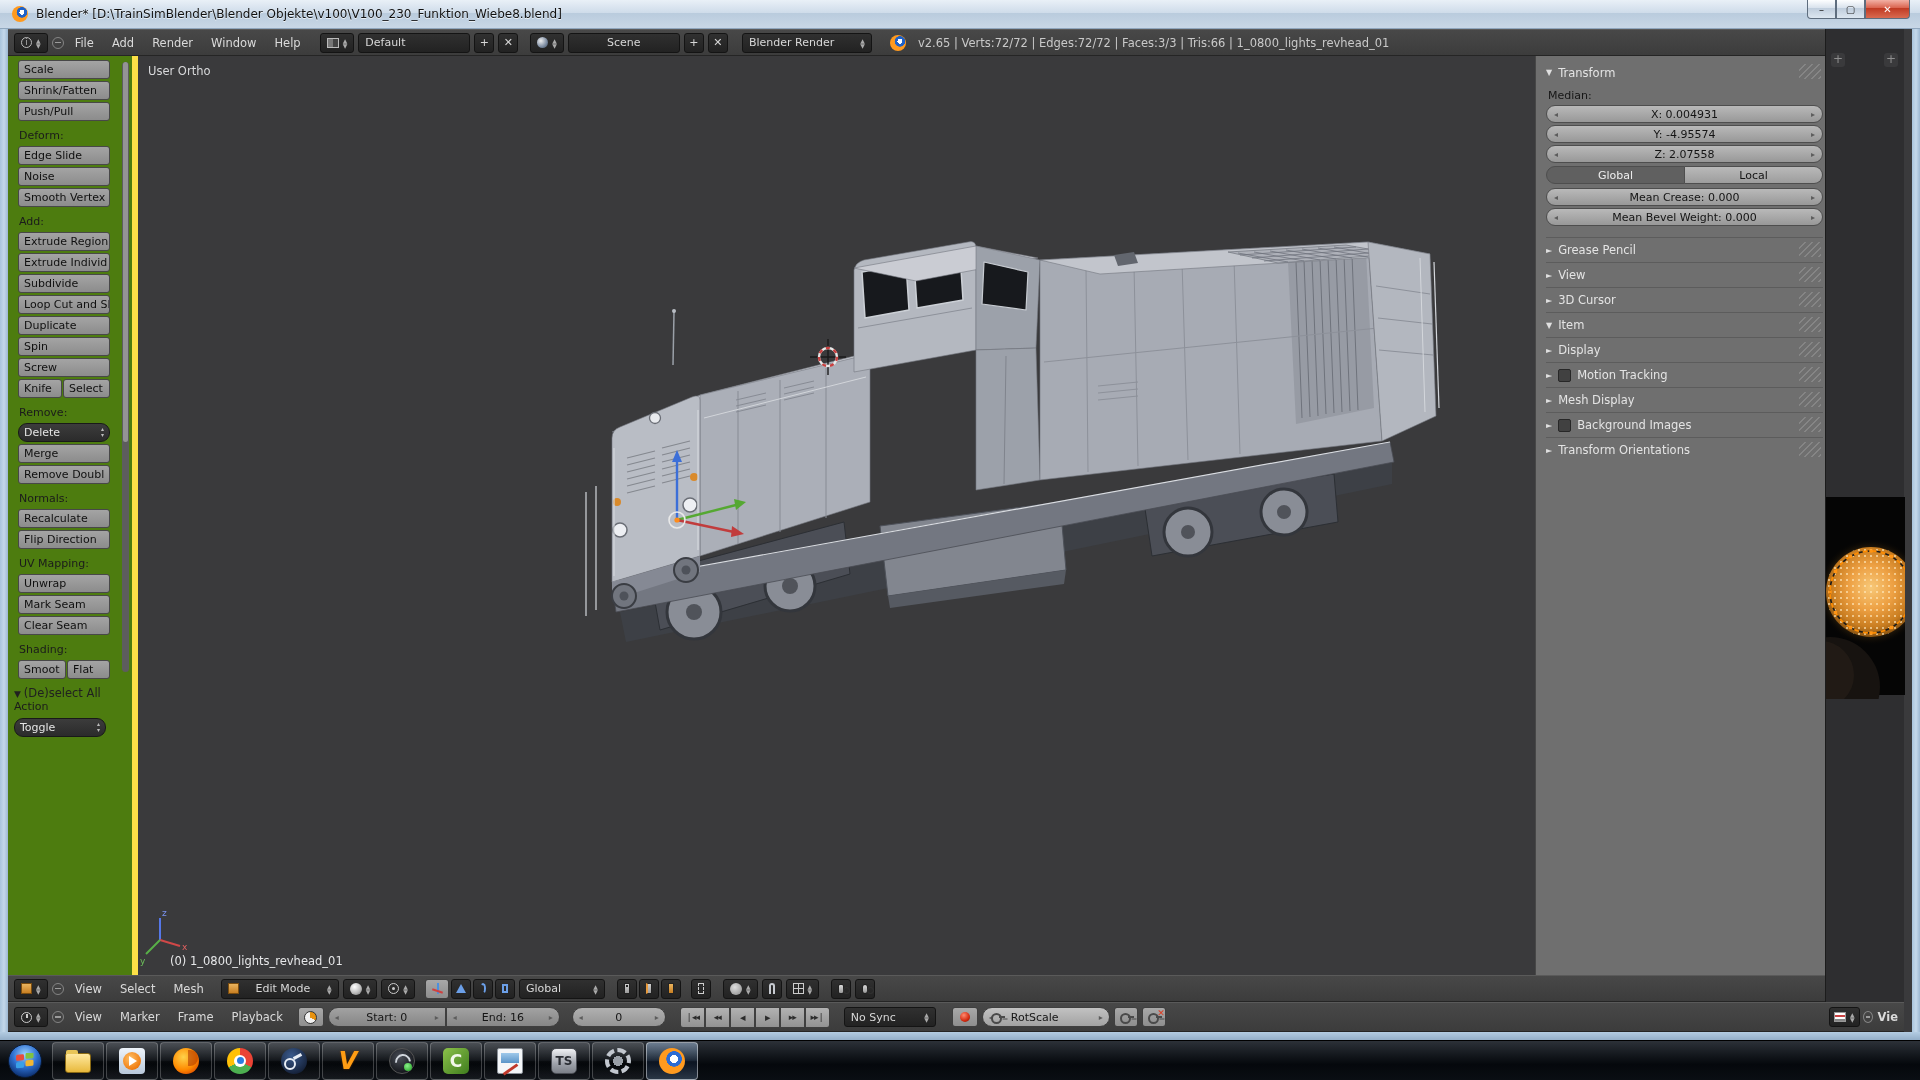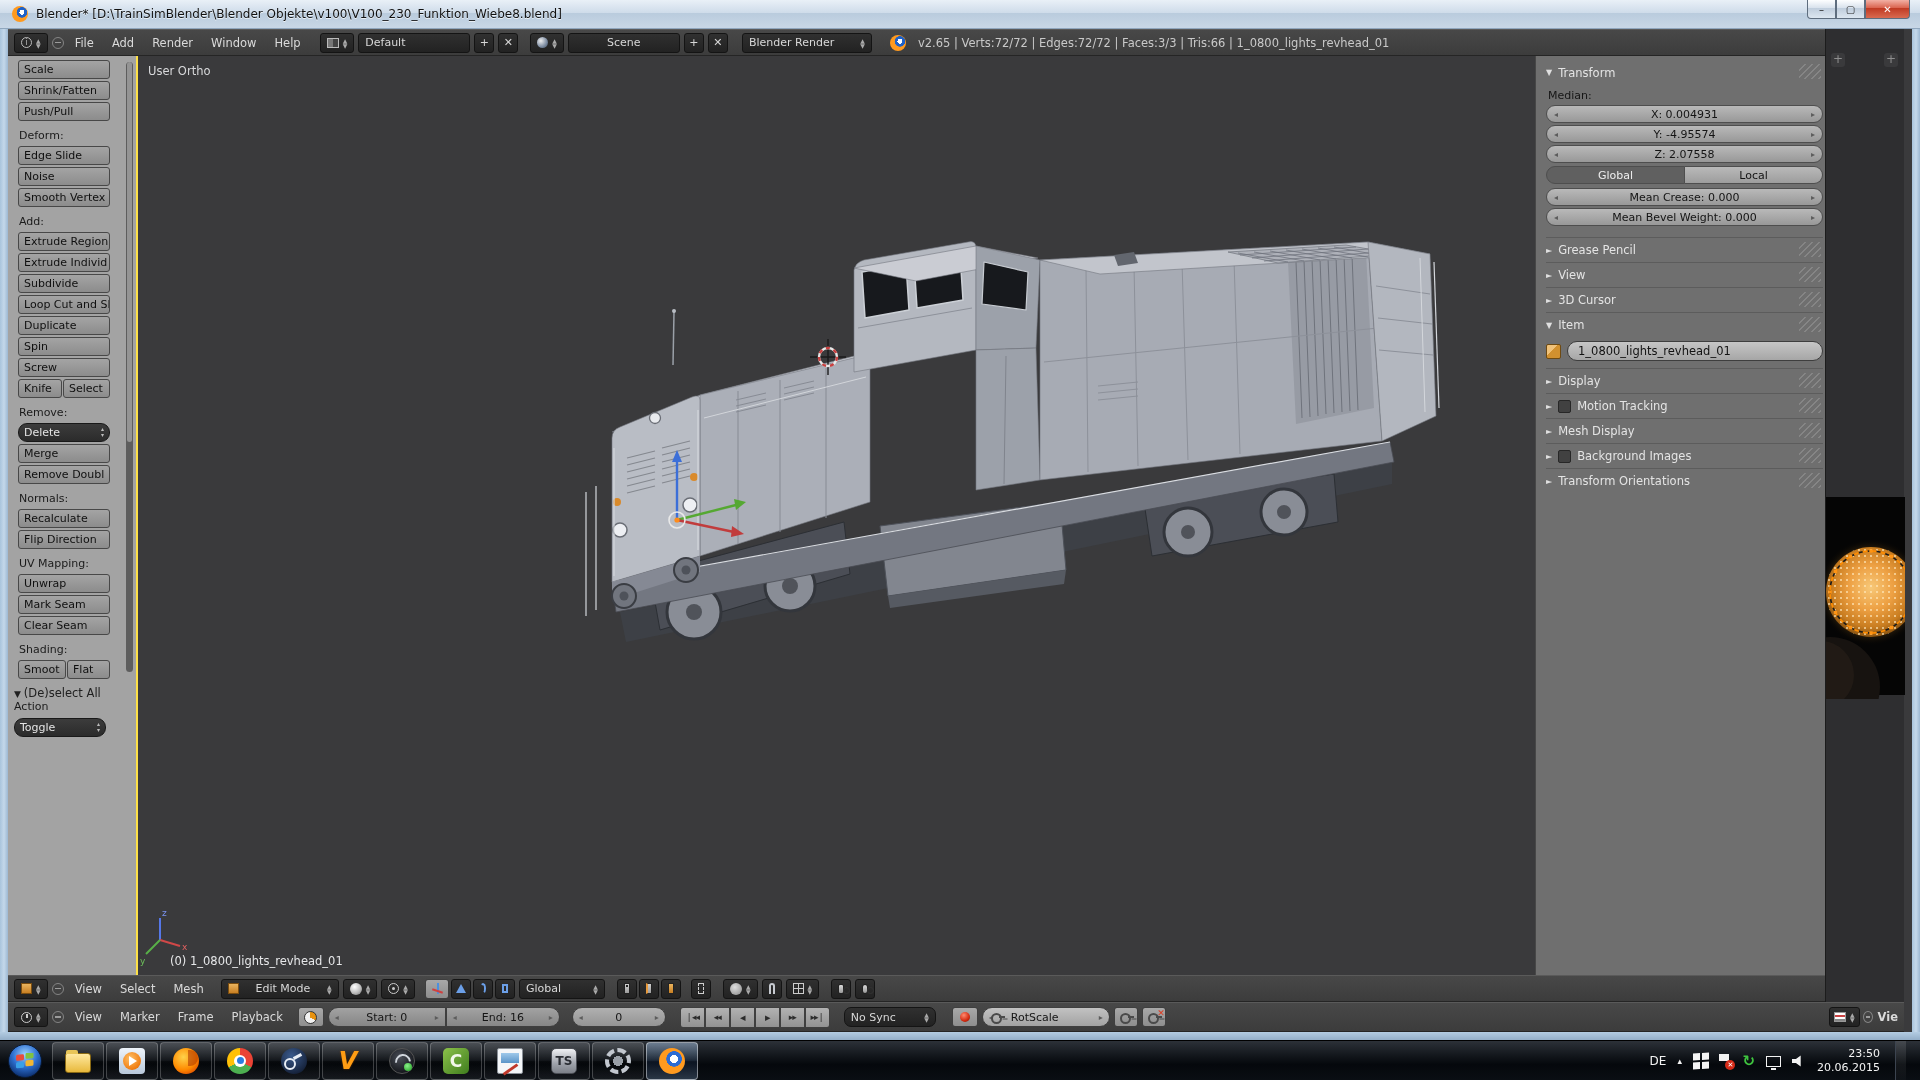--- a/index.html
+++ b/index.html
@@ -86,22 +86,22 @@
     height:20px; display:inline-flex; align-items:center; justify-content:center;
     color:#151515; font-size:11px; position:relative; }
   .pillfield::before,.pillfield::after { font-size:8px; color:#5c5c5c; position:absolute; top:5px; }
   .pillfield::before { content:"◂"; left:6px; } .pillfield::after { content:"▸"; right:6px; }
   .pb { width:25px; height:21px; background:linear-gradient(#b2b2b2,#929292); border:1px solid #3f3f3f;
     display:inline-flex; align-items:center; justify-content:center; color:#2c2c2c; font-size:9px;
     letter-spacing:-1px; }
   .pb.first { border-radius:3px 0 0 3px; } .pb.last { border-radius:0 3px 3px 0; }
 
   
-  .toolshelf { left:0; top:0; width:130px; height:919px; background:#a3a3a3;
-    border-right:2px solid #fde047; }
+  .toolshelf { left:0; top:0; width:130px; height:919px; background:#4d7c0f;
+    border-right:6px solid #fde047; }
   .tools { position:absolute; left:10px; top:4px; width:92px; height:620px; overflow:hidden; }
   .tbtn { display:block; width:100%; background:linear-gradient(#a4a4a4,#8c8c8c);
     border:1px solid #484848; border-radius:3px; color:#101010; font-size:11px; height:19px;
     line-height:17px; padding:0 5px; margin-bottom:2px; overflow:hidden; white-space:nowrap; }
   .tlabel { color:#1b1b1b; font-size:11px; margin:8px 0 4px 1px; }
   .trow { display:flex; gap:1px; margin-bottom:2px; }
   .trow .tbtn { margin:0; }
   .tdark { background:linear-gradient(#3c3c3c,#2b2b2b); color:#e4e4e4; border-color:#191919; position:relative;border-radius:9px; }
   .tdark::after { content:"▴\A▾"; white-space:pre; position:absolute; right:5px; top:2px;
     font-size:6px; line-height:6px; color:#bbb; }
@@ -520,24 +520,20 @@
       <div class="nhdr">
         <span class="tri">►</span>
         <span>3D Cursor</span>
         <span class="stripes"></span>
       </div>
       <div class="nhdr">
         <span class="tri">▼</span>
         <span>Item</span>
         <span class="stripes"></span>
       </div>
-      <div class="itemrow">
-        <span class="cube3d"></span>
-        <span class="itemfield">1_0800_lights_revhead_01</span>
-      </div>
       <div class="nhdr">
         <span class="tri">►</span>
         <span>Display</span>
         <span class="stripes"></span>
       </div>
       <div class="nhdr">
         <span class="tri">►</span>
         <span class="chk"></span>
         <span>Motion Tracking</span>
         <span class="stripes"></span>
@@ -695,21 +691,21 @@
     <span class="pillfield" style="width:114px;border-radius:0 10px 10px 0;margin-left:-4px;">End: 16</span>
     <span class="pillfield" style="width:94px;margin-left:8px;background:linear-gradient(#b0b0b0,#949494);">0</span>
     <span style="display:inline-flex;margin-left:10px;">
       <span class="pb first">❘◂◂</span>
       <span class="pb">◂◂</span>
       <span class="pb" style="font-size:11px;">◂</span>
       <span class="pb" style="font-size:11px;">▸</span>
       <span class="pb">▸▸</span>
       <span class="pb last">▸▸❘</span>
     </span>
-    <span class="hbtn" style="width:92px;margin-left:10px;justify-content:space-between;border-radius:7px;">
+    <span class="hbtn" style="width:92px;margin-left:10px;justify-content:space-between;">
       <span>No Sync</span>
       <span class="updn"></span>
     </span>
     <span class="lbtn" style="width:26px;margin-left:12px;">
         <span class="ic ic-rec"></span>
       </span>
     <span class="pillfield" style="width:128px;justify-content:flex-start;padding-left:8px;gap:6px;background:linear-gradient(#c2c2c2,#a2a2a2);">
       <span class="ic ic-key"></span>
       <span>RotScale</span>
     </span>
@@ -774,34 +770,15 @@
     <span class="appbtn">
         <span class="ai ai-ts">TS</span>
       </span>
     <span class="appbtn">
         <span class="ai ai-gear"></span>
       </span>
     <span class="appbtn active">
         <span class="ai ai-blender"></span>
       </span>
 
-    <span class="tray">
-      <span class="trayico">DE</span>
-      <span class="trayico" style="font-size:9px;">▴</span>
-      <span class="winflag">
-          <span></span>
-          <span></span>
-          <span></span>
-          <span></span>
-        </span>
-      <span class="flagx"></span>
-      <span class="syncico">↻</span>
-      <span class="netico"></span>
-      <span class="spkico"></span>
-      <span class="clockblk">
-        <div>23:50</div>
-        <div>20.06.2015</div>
-      </span>
-      <span class="showdesk"></span>
-    </span>
   </div>
 
 </div>
 
 </body></html>

